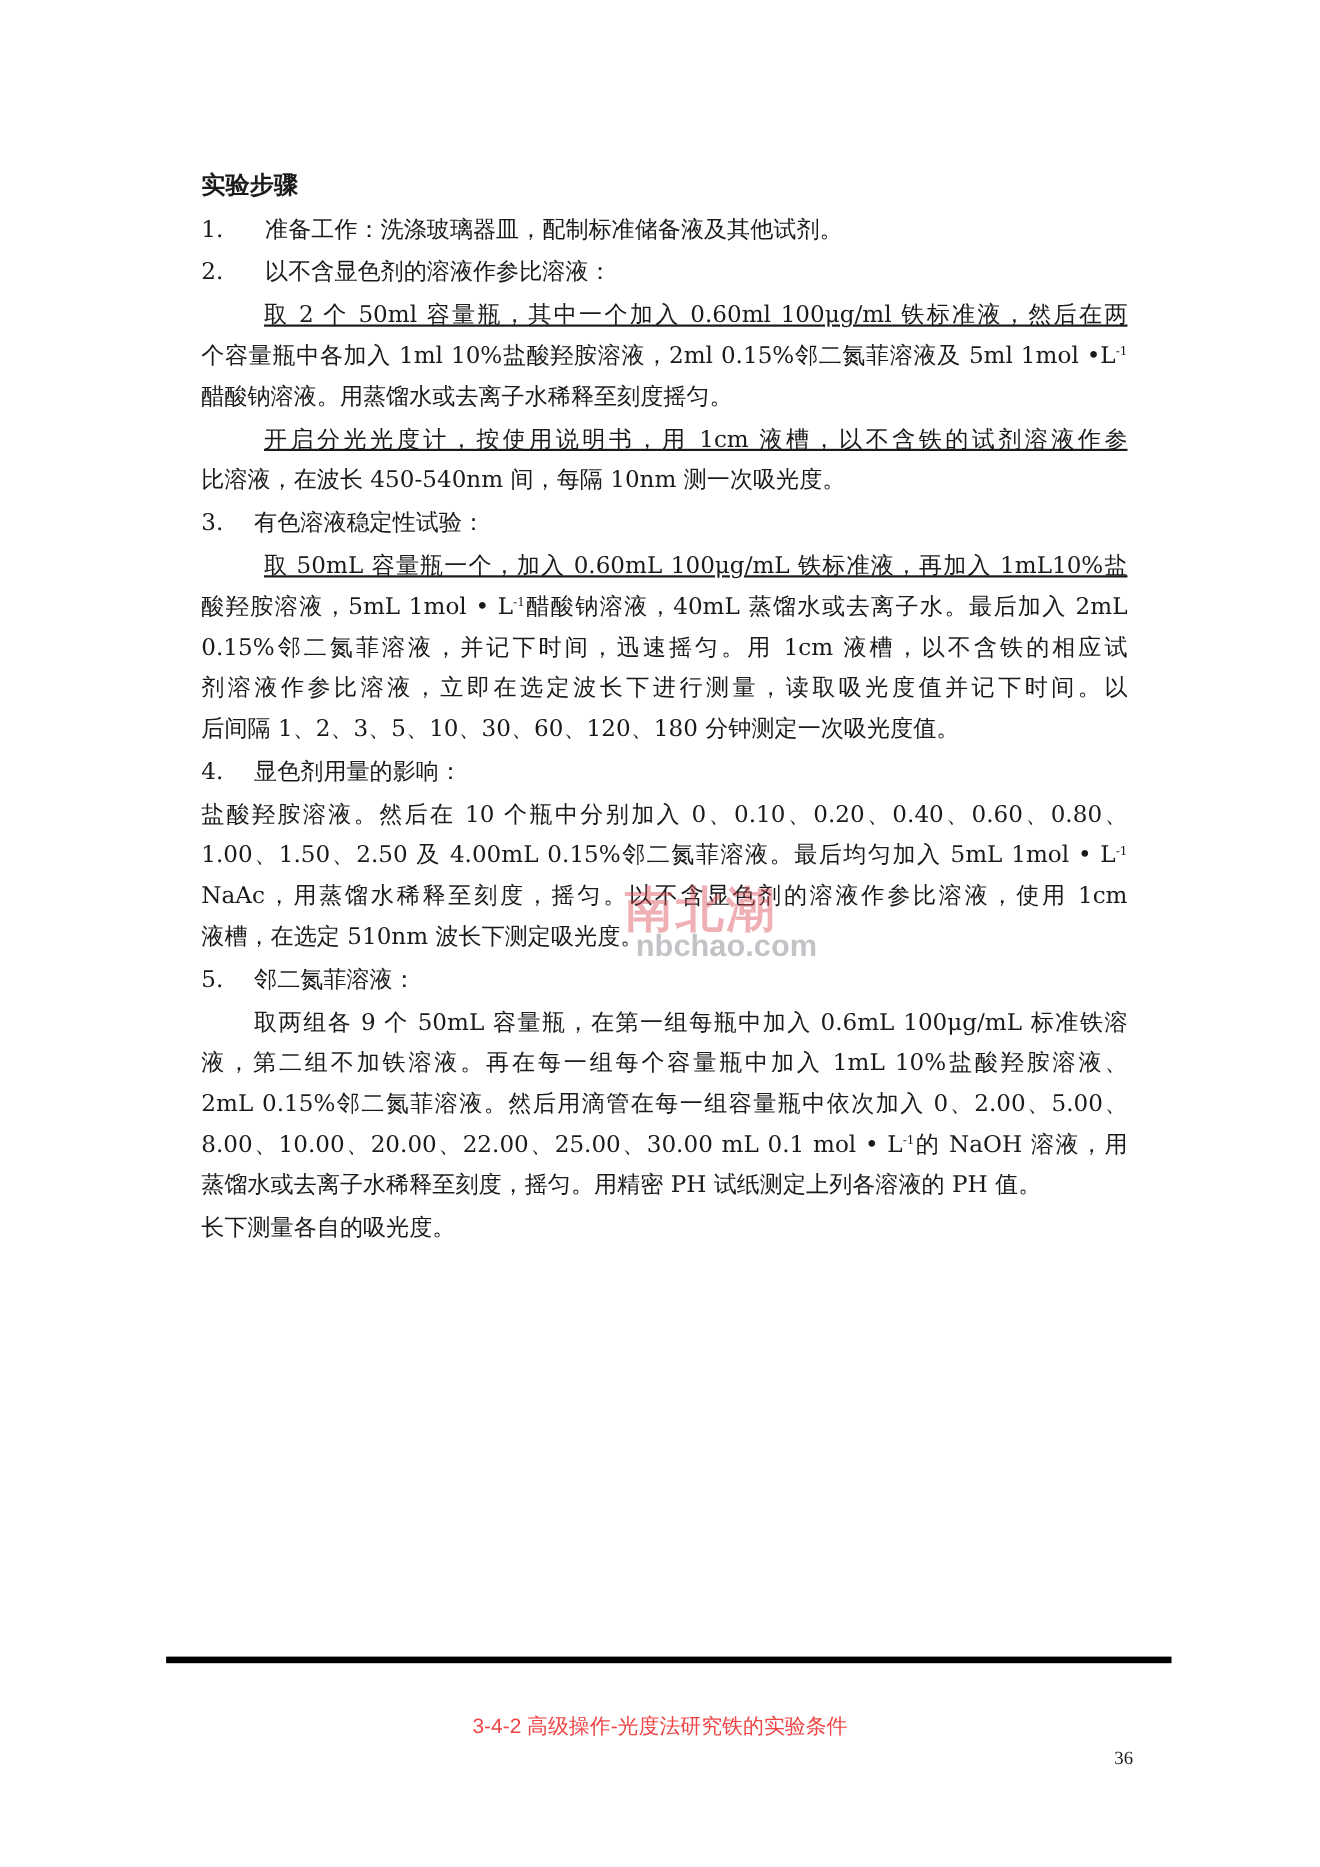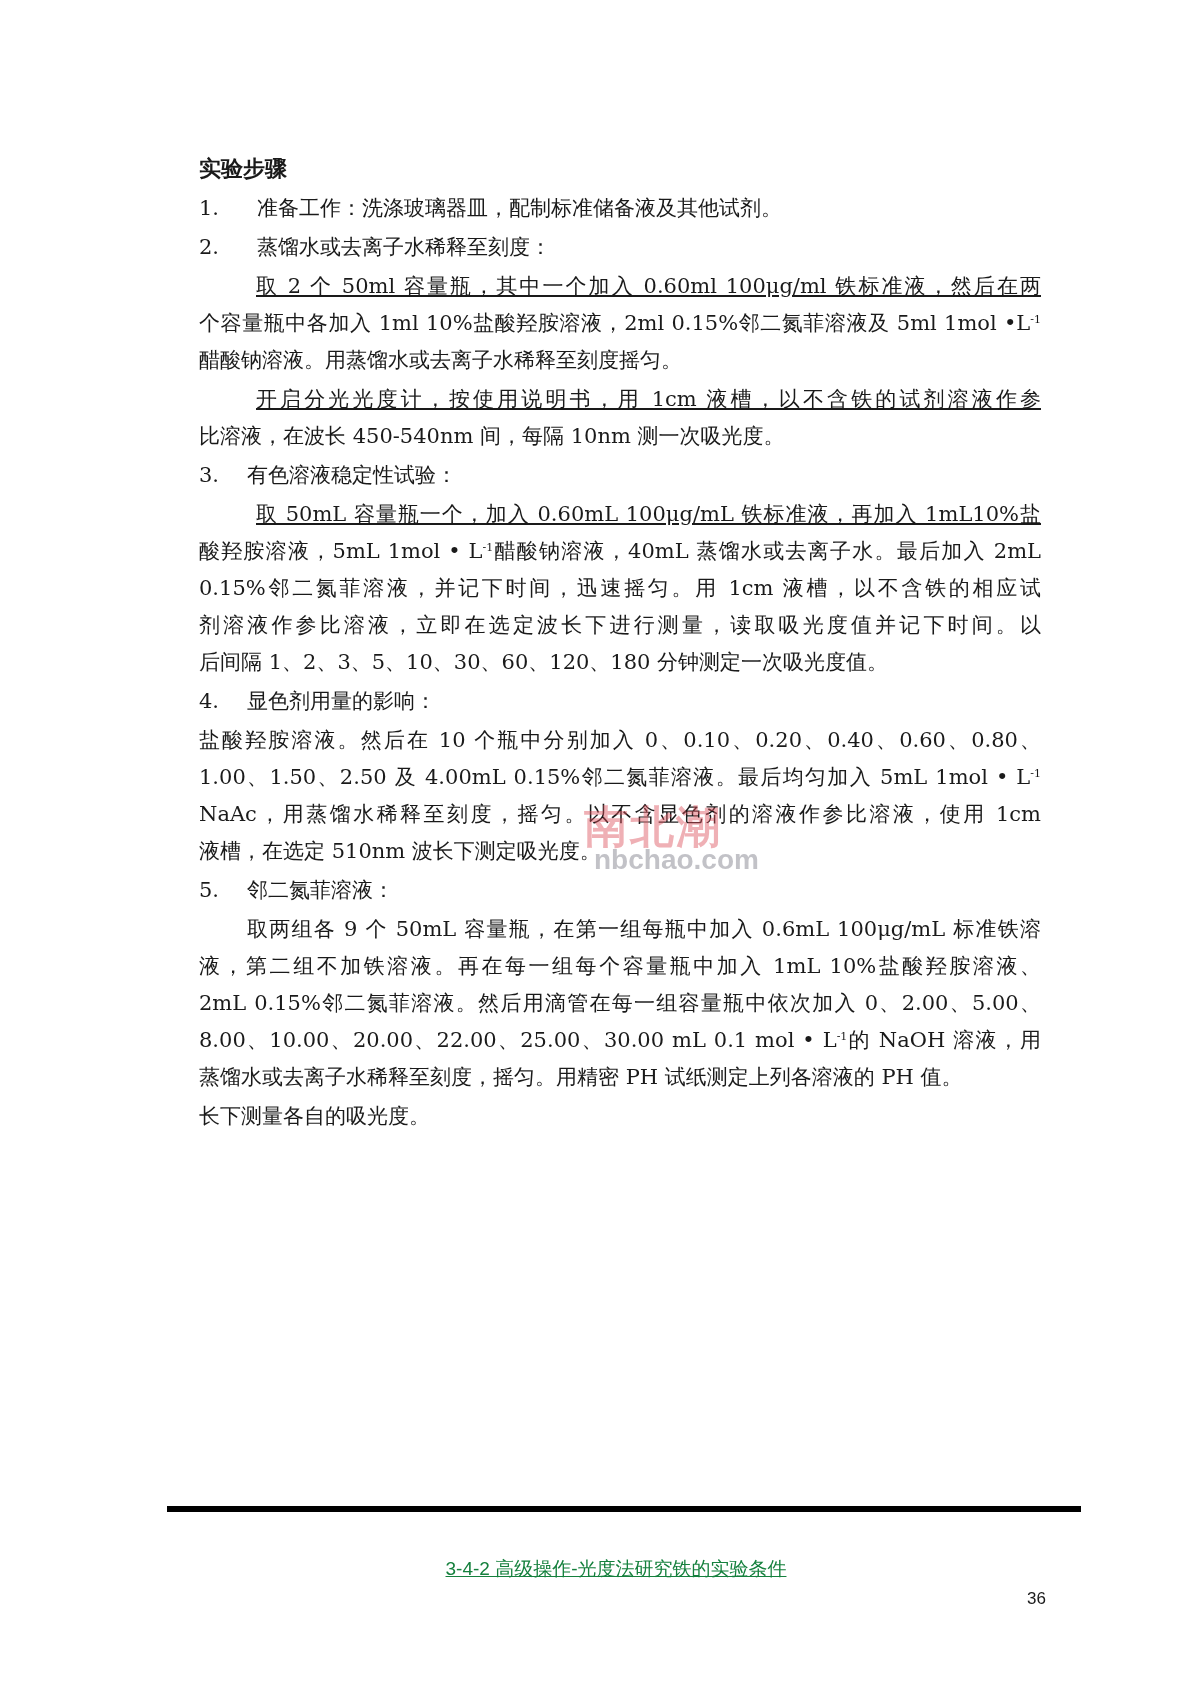--- a/index.html
+++ b/index.html
@@ -1,35 +1,35 @@
 <!DOCTYPE html>
 <html><head>
   <meta charset="utf-8">
   <style>
     html, body { margin: 0; padding: 0; background: #ffffff; }
     body { width: 1200px; height: 1697px; position: relative; overflow: hidden;
            font-family: "DejaVu Serif", "Liberation Serif", serif; color: #1a1a1a; }
-    .page { position: absolute; left: 16px; top: 0; width: 976px; height: 1697px; }
+    .page { position: absolute; left: 0; top: 0; width: 976px; height: 1697px; }
     .content { position: absolute; left: 183px; top: 150px; width: 842px; font-size: 21px; }
     .heading { font-weight: bold; font-size: 22px; line-height: 36px; margin: 0 0 4px 0; height: 36px; }
     .line { line-height: 37px; height: 37px; white-space: nowrap; margin: 0; }
     .item { display: flex; line-height: 37px; height: 37px; margin: 0 0 2px 0; white-space: nowrap; }
     .item .num { width: 58px; }
     .item.narrow .num { width: 48px; }
     .para { margin: 0 0 2px 0; }
     .para .line { text-align: justify; text-align-last: justify; }
     .para .line.last { text-align-last: left; }
     .indent { padding-left: 57px; text-decoration: underline; }
     .indent2 { padding-left: 48px; }
     sup { font-size: 11px; vertical-align: top; position: relative; top: -4px; }
     .rule { position: absolute; left: 151px; top: 1506px; width: 914px; height: 6px; background: #000; }
     .footer-title { position: absolute; left: 0; width: 1200px; top: 1556px; text-align: center;
-                    font-family: "Liberation Sans", sans-serif; font-size: 19px; color: #15803d; text-decoration: underline; }
+                    font-family: "Liberation Sans", sans-serif; font-size: 19px; color: #ef4444; }
     .page-number { position: absolute; left: 1000px; top: 1589px; width: 30px; text-align: right;
-                   font-family: Liberation Sans, sans-serif; font-size: 17px; color: #1a1a1a; }
+                   font-family: Liberation Serif, serif; font-size: 17px; color: #1a1a1a; }
     .watermark { position: absolute; left: 568px; top: 798px; width: 130px; height: 90px; pointer-events: none; }
     .watermark .wm-main { position: absolute; left: 0; top: 0; font-size: 44px; font-weight: bold;
                           color: rgba(220, 80, 90, 0.45); letter-spacing: 2px; white-space: nowrap;
                           font-family: "DejaVu Serif", serif; text-align: right; }
     .watermark .wm-sub { position: absolute; left: 10px; top: 46px; font-size: 28px; font-weight: bold;
                          color: rgba(120, 120, 130, 0.45); white-space: nowrap;
                          font-family: "Liberation Sans", sans-serif; }
   </style>
 </head>
 <body>
@@ -39,21 +39,21 @@
 
     <div class="heading">实验步骤</div>
 
     <div class="item">
       <span class="num">1.</span>
       <span>准备工作：洗涤玻璃器皿，配制标准储备液及其他试剂。</span>
     </div>
 
     <div class="item">
       <span class="num">2.</span>
-      <span>蒸馏水或去离子水稀释至刻度：</span>
+      <span>以不含显色剂的溶液作参比溶液：</span>
     </div>
     <div class="para">
       <div class="line indent">取 2 个 50ml 容量瓶，其中一个加入 0.60ml 100μg/ml 铁标准液，然后在两</div>
       <div class="line"><span>个容量瓶中各加入 1ml 10%盐酸羟胺溶液，2ml 0.15%邻二氮菲溶液及 5ml 1mol •L</span><sup>-1</sup></div>
       <div class="line last">醋酸钠溶液。用蒸馏水或去离子水稀释至刻度摇匀。</div>
     </div>
     <div class="para">
       <div class="line indent">开启分光光度计，按使用说明书，用 1cm 液槽，以不含铁的试剂溶液作参</div>
       <div class="line last">比溶液，在波长 450-540nm 间，每隔 10nm 测一次吸光度。</div>
     </div>

